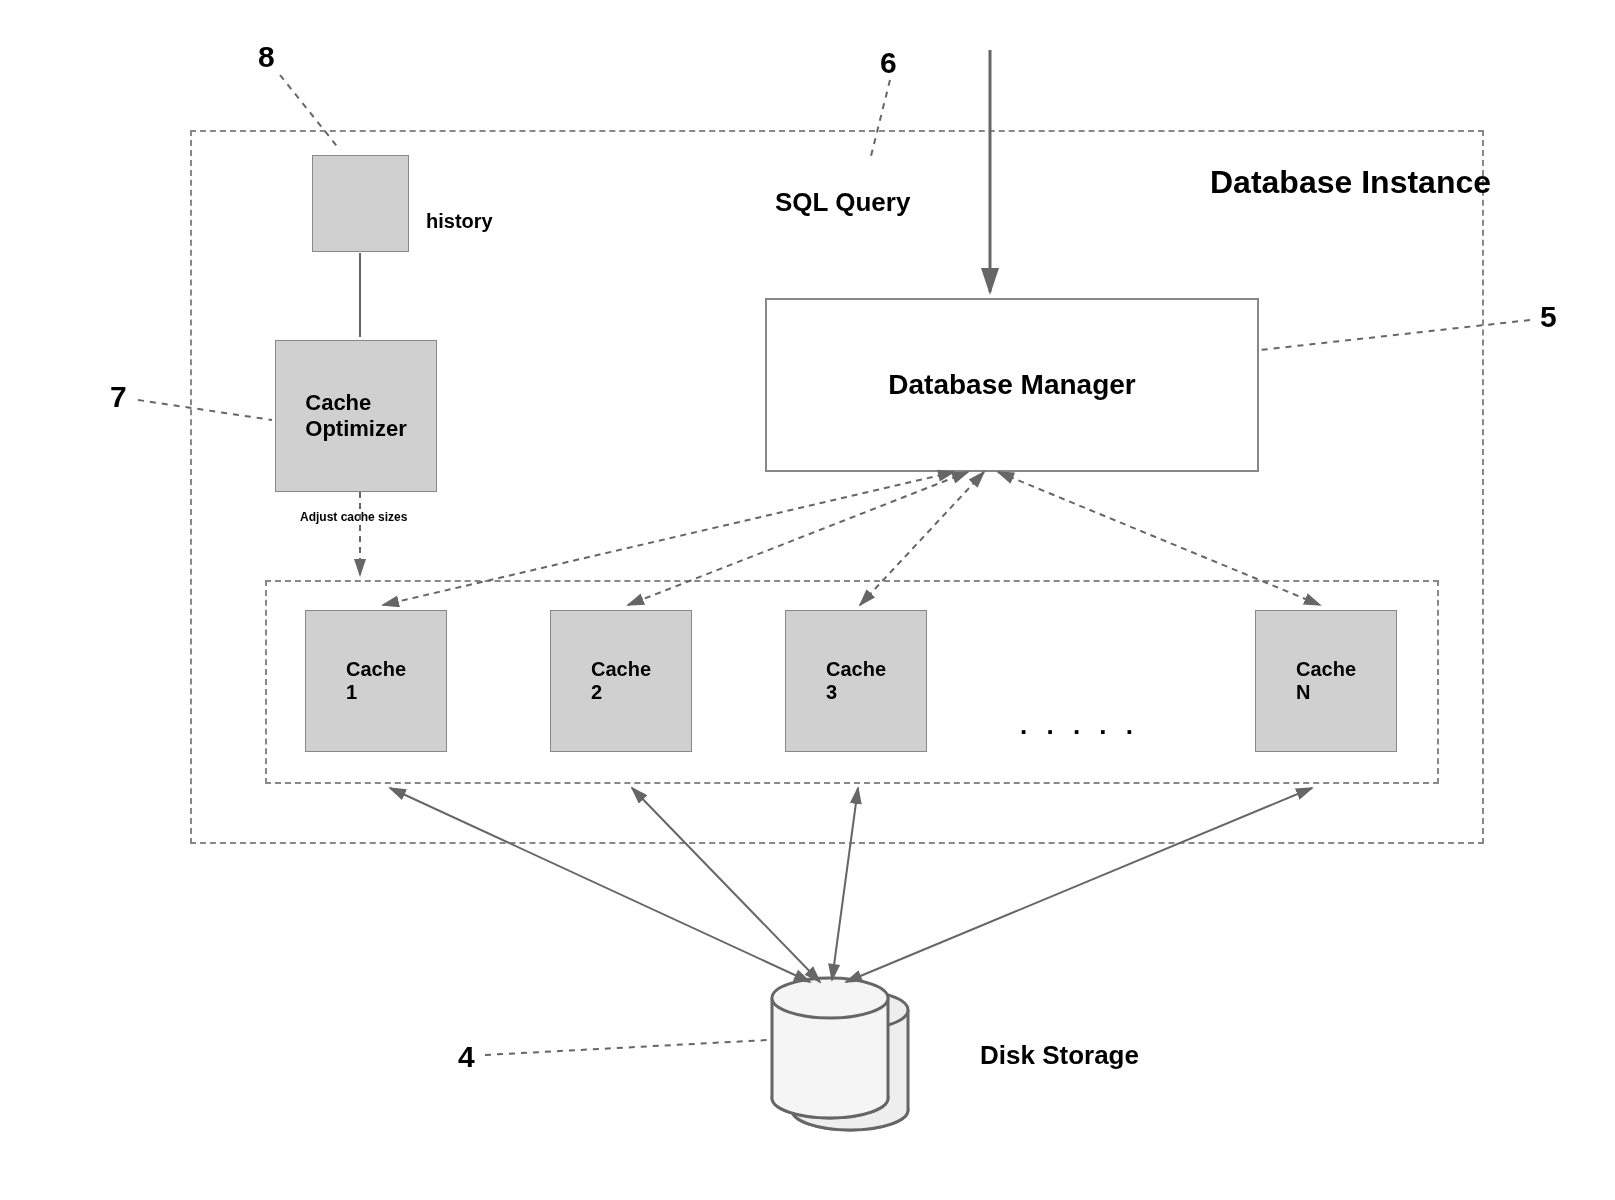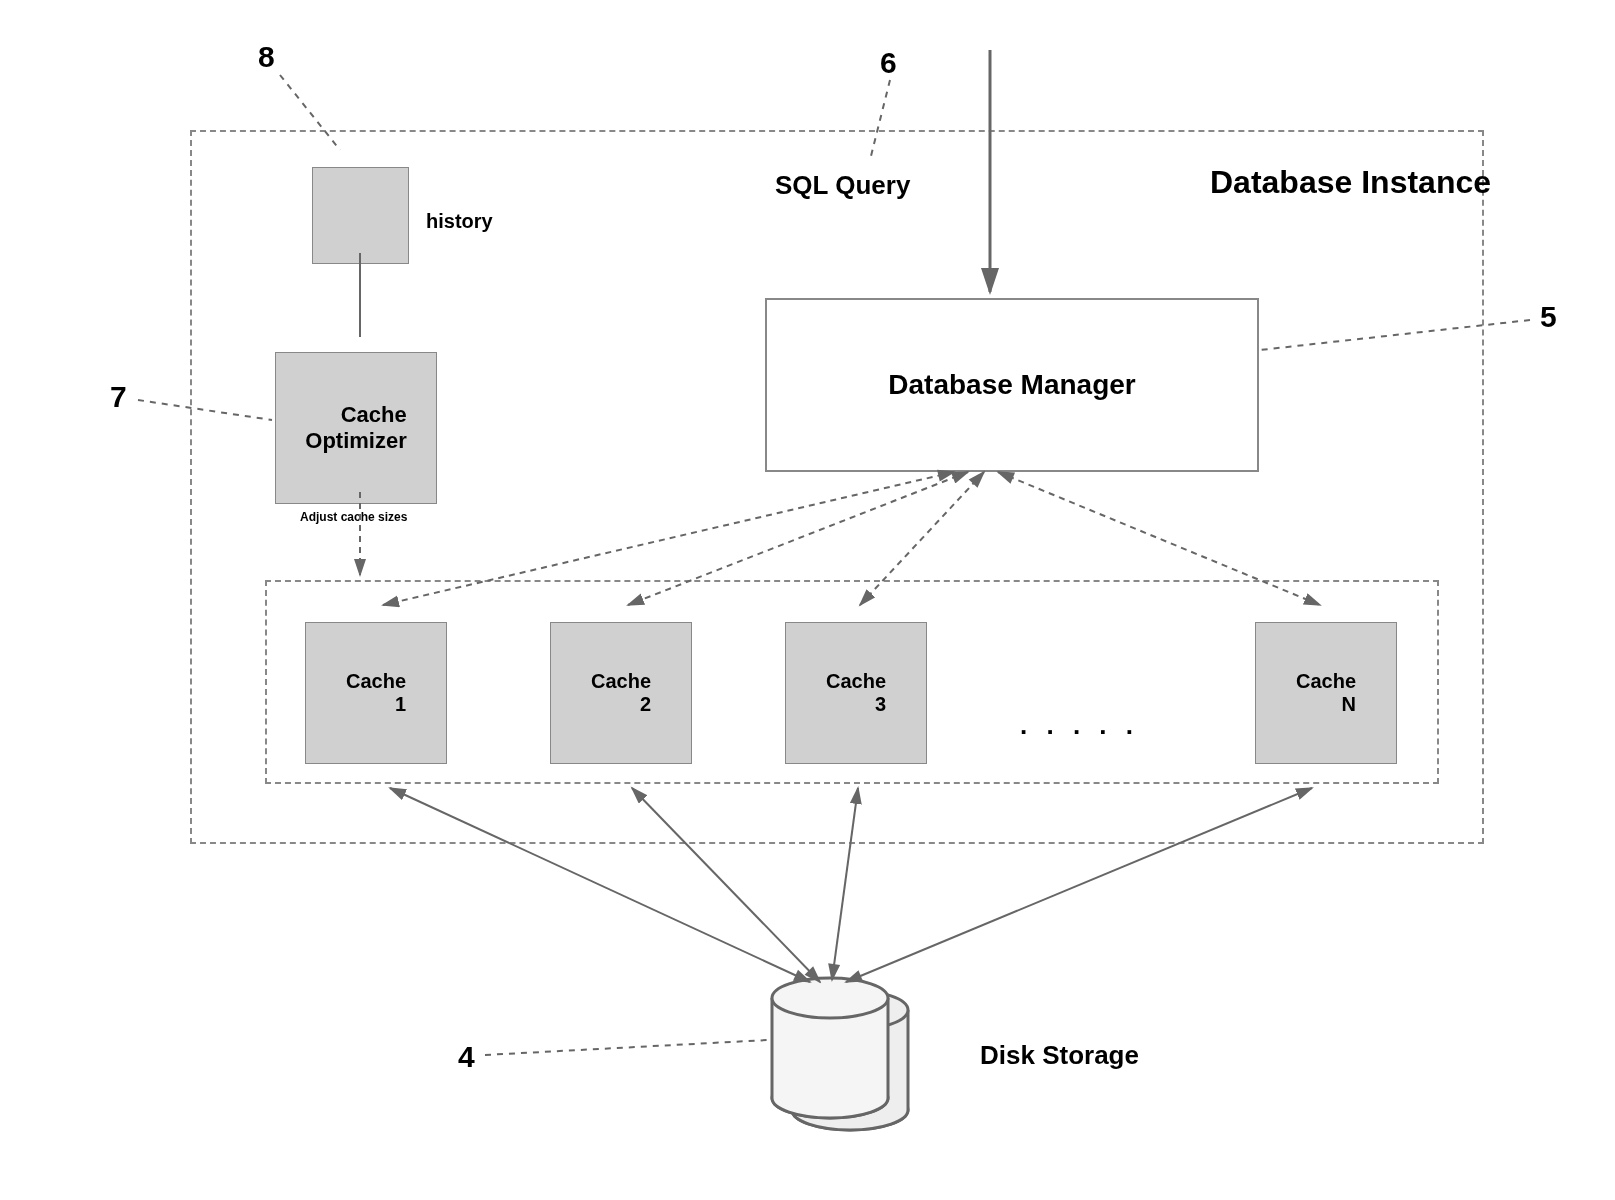--- a/index.html
+++ b/index.html
@@ -19,24 +19,23 @@
       background: white;
     }
     .shaded-box {
       position: absolute;
       background: #d0d0d0;
       border: 1px solid #888;
       display: flex;
       flex-direction: column;
       align-items: center;
       justify-content: center;
-      text-align: right;
+      text-align: left;
       font-weight: bold;
       font-size: 20px;
-      margin-top: 12px;
     }
     .solid-box {
       position: absolute;
       border: 2px solid #888;
       background: white;
       display: flex;
       align-items: center;
       justify-content: center;
       font-weight: bold;
       font-size: 28px;
@@ -71,21 +70,21 @@
 
   <div class="ref-num" style="left:238px; top:20px;">8</div>
   <div class="ref-num" style="left:860px; top:26px;">6</div>
   <div class="ref-num" style="left:90px; top:360px;">7</div>
   <div class="ref-num" style="left:1520px; top:280px;">5</div>
   <div class="ref-num" style="left:438px; top:1020px;">4</div>
 
   <div class="box" style="left:170px; top:110px; width:1290px; height:710px;"></div>
   <div class="text-label" style="left:1190px; top:144px; font-size:32px;">Database Instance</div>
 
-  <div class="text-label" style="left:755px; top:150px; font-size:26px;">SQL Query</div>
+  <div class="text-label" style="left:755px; top:167px; font-size:26px;">SQL Query</div>
 
   <div class="shaded-box" style="left:292px; top:135px; width:95px; height:95px;"></div>
   <div class="text-label" style="left:406px; top:190px; font-size:20px;">history</div>
 
   <div class="shaded-box" style="left:255px; top:320px; width:160px; height:150px; white-space:pre-line; font-size:22px;">Cache
 Optimizer</div>
 
   <div class="text-label" style="left:280px; top:490px; font-size:12px;">Adjust cache sizes</div>
 
   <div class="solid-box" style="left:745px; top:278px; width:490px; height:170px;">Database Manager</div>

